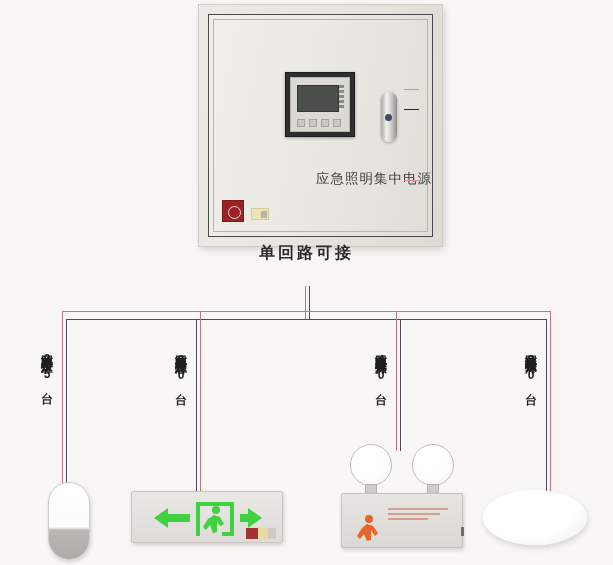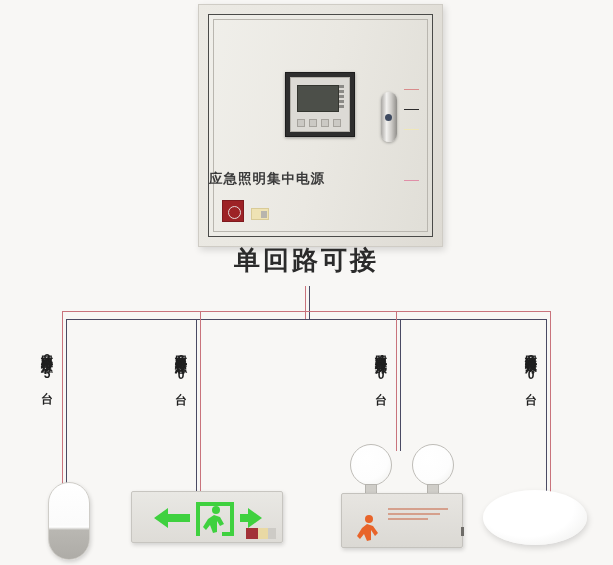--- a/index.html
+++ b/index.html
@@ -122,23 +122,23 @@
     height: 7px;
     border-radius: 50%;
     background: #3e4a60;
   }
 
   .cabinet-caption {
     position: absolute;
     left: 0;
     right: 0;
     top: 155px;
-    text-align: left;
+    text-align: right;
     font-size: 13.5px;
-    font-weight: bold;
+    font-weight: normal;
     color: #3b3b3b;
     letter-spacing: 1px;
   }
 
   .sticker-red {
     position: absolute;
     left: 13px;
     bottom: 14px;
     width: 22px;
     height: 22px;
@@ -204,21 +204,21 @@
   }
   .legend-row.gap { margin-top: 30px; }
 
   
   .mid-title {
     position: absolute;
     left: 0;
     right: 0;
     top: 243px;
     text-align: center;
-    font-size: 26px;
+    font-size: 16px;
     font-weight: bold;
     color: #2b2b2b;
     letter-spacing: 3px;
   }
 
   
   .wire { position: absolute; }
   .wire.v { width: 0; border-left-width: 1.4px; border-left-style: solid; }
   .wire.h { height: 0; border-top-width: 1.4px; border-top-style: solid; }
 

